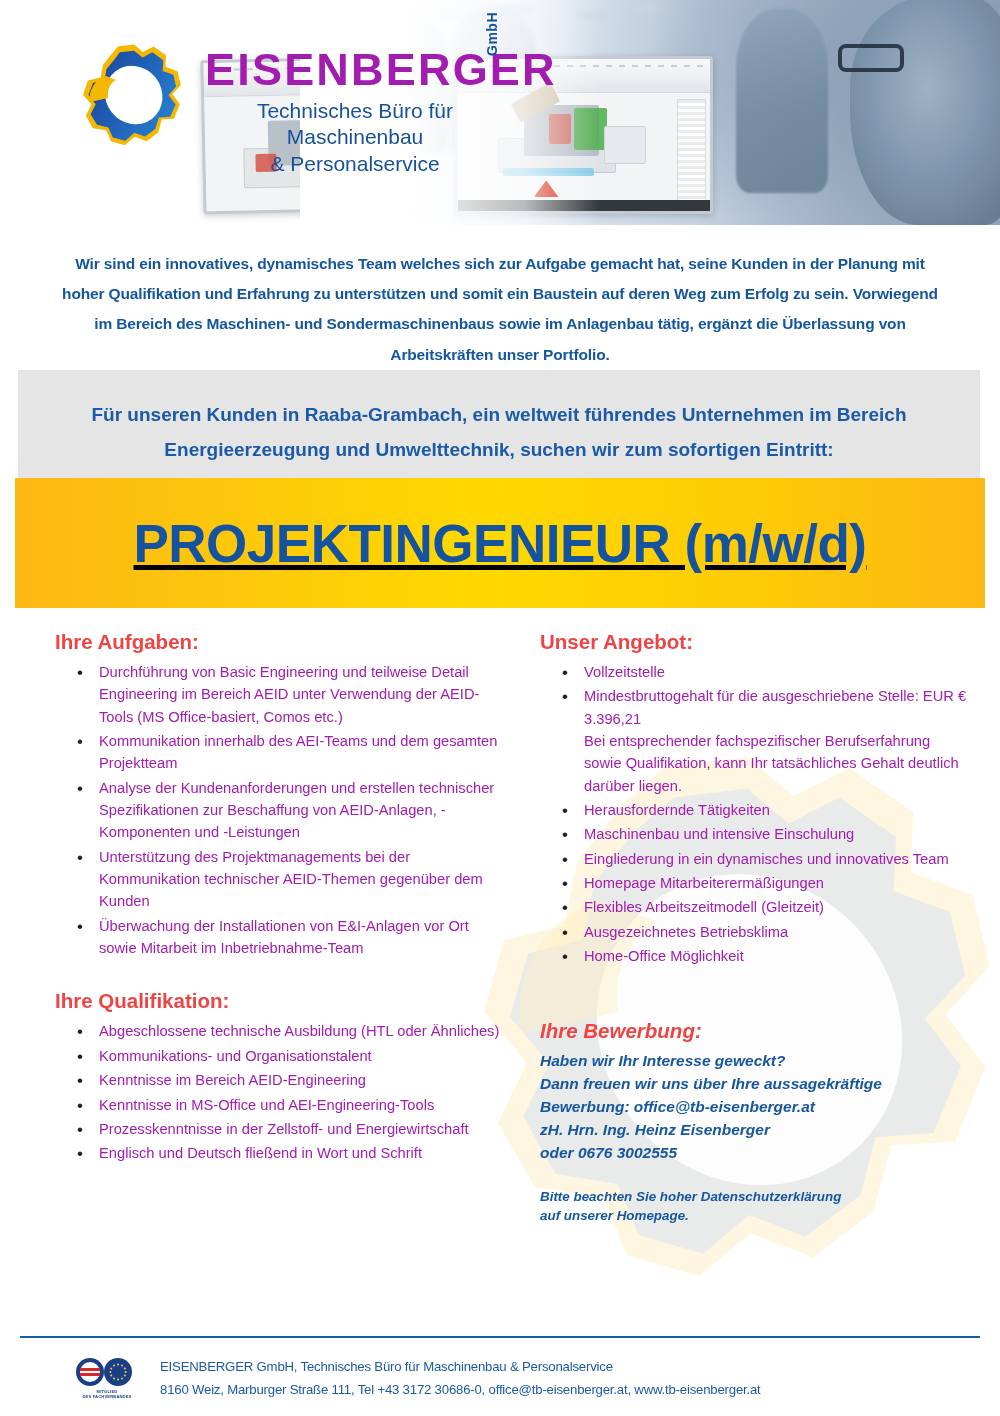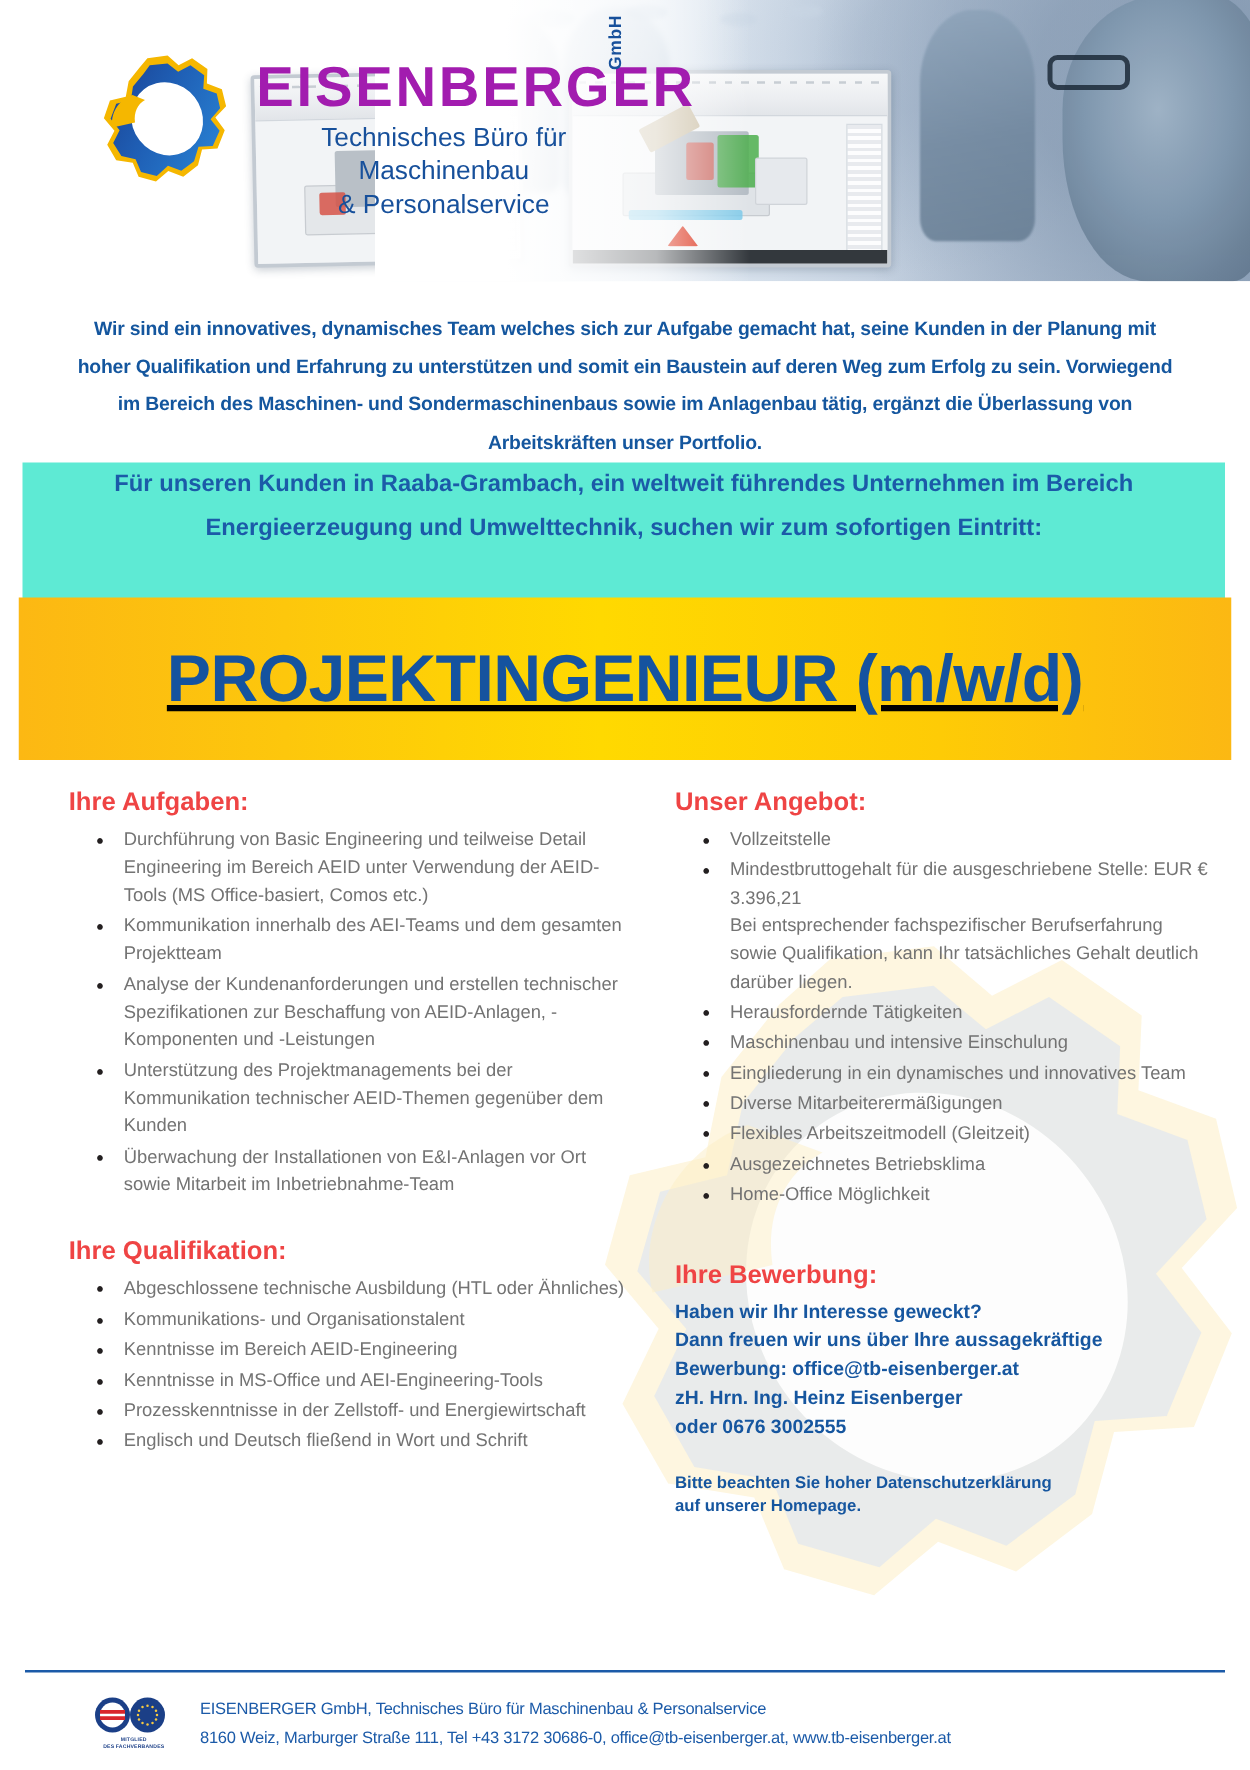--- a/index.html
+++ b/index.html
@@ -61,21 +61,21 @@
   
   .intro{
     margin:24px auto 0;width:880px;text-align:center;
     color:#14569e;font-weight:bold;font-size:15.5px;line-height:1.95;
     font-family:"Liberation Sans", sans-serif;letter-spacing:-.15px;
   }
 
   
   .blue-banner{
     position:absolute;left:18px;top:370px;width:962px;height:124px;
-    background:#5eead4;display:flex;justify-content:center;
+    background:#e5e5e5;display:flex;align-items:center;justify-content:center;
   }
   .blue-banner-text{
     color:#1b5aa8;font-weight:bold;font-size:19px;line-height:1.85;text-align:center;
     width:920px;
   }
 
   
   .yellow-banner{
     position:absolute;left:15px;top:478px;width:970px;height:130px;
     background:linear-gradient(90deg,#fcb813 0%,#fdc70c 22%,#ffd900 48%,#fecb06 76%,#fcb813 100%);
@@ -93,29 +93,29 @@
   .columns{position:absolute;left:0;top:0;width:1000px;height:718px;}
   .col-left{position:absolute;left:55px;top:18px;width:455px;}
   .col-right{position:absolute;left:540px;top:18px;width:430px;}
 
   h2.sec{
     color:#ef4444;font-weight:bold;font-size:20.5px;margin:0 0 7px 0;
   }
   h2.sec.q{margin-top:30px;}
   ul.bullets{margin:0;padding:0 0 0 22px;list-style:none;}
   ul.bullets li{
-    position:relative;color:#737373;font-size:14.7px;line-height:1.52;
+    position:relative;color:#a21caf;font-size:14.7px;line-height:1.52;
     margin:0 0 2px 0;padding-left:22px;
   }
   ul.bullets li::before{
     content:"\2022";position:absolute;left:0;top:-1px;font-size:17px;color:#231f20;
   }
   .sub{display:block;}
 
-  .apply-block{margin-top:41px;}
+  .apply-block{margin-top:52px;font-style:italic;}
   .apply-lines{
     color:#16569f;font-weight:bold;font-size:15.5px;line-height:1.48;margin-top:7px;
   }
   .apply-note{
     color:#16569f;font-weight:bold;font-size:13.4px;line-height:1.42;margin-top:22px;
   }
 
   
   .footer-rule{position:absolute;left:20px;top:1336px;width:960px;height:2px;background:#1b5aa8;}
   .footer{position:absolute;left:0;top:1346px;width:1000px;height:70px;}
@@ -292,21 +292,21 @@
             <li>
               <span class="sub">Herausfordernde Tätigkeiten</span>
             </li>
             <li>
               <span class="sub">Maschinenbau und intensive Einschulung</span>
             </li>
             <li>
               <span class="sub">Eingliederung in ein dynamisches und innovatives Team</span>
             </li>
             <li>
-              <span class="sub">Diverse Mitarbeiterermäßigungen</span>
+              <span class="sub">Homepage Mitarbeiterermäßigungen</span>
             </li>
             <li>
               <span class="sub">Flexibles Arbeitszeitmodell (Gleitzeit)</span>
             </li>
             <li>
               <span class="sub">Ausgezeichnetes Betriebsklima</span>
             </li>
             <li>
               <span class="sub">Home-Office Möglichkeit</span>
             </li>

